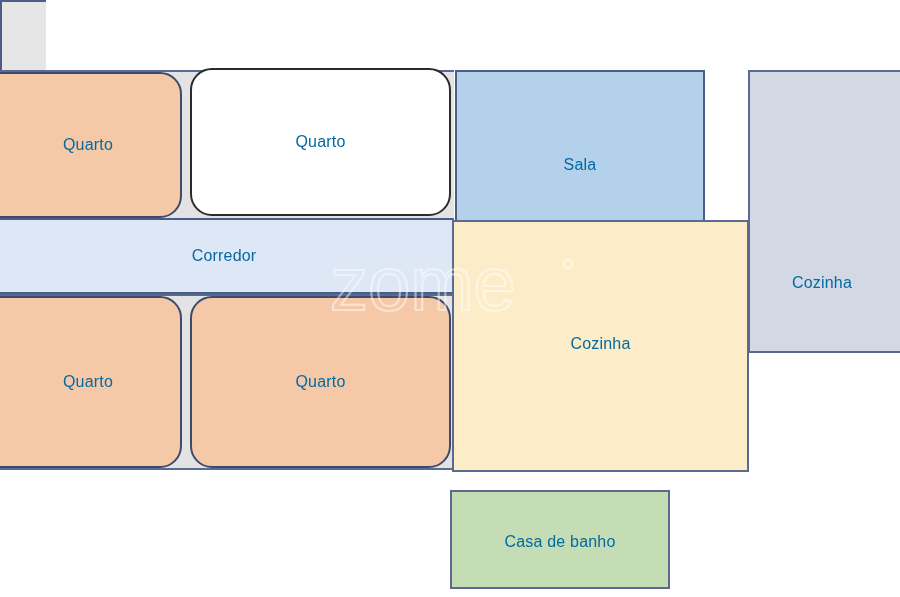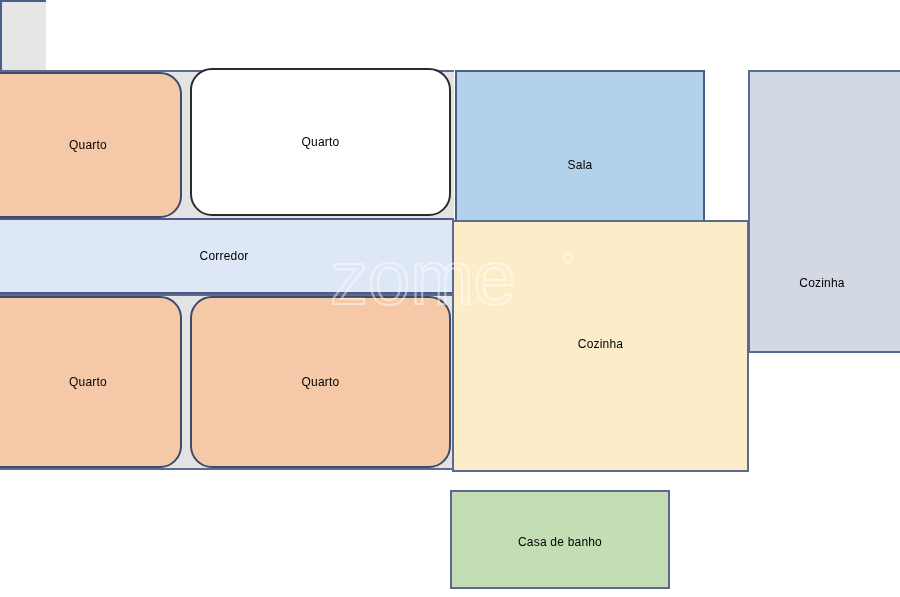--- a/index.html
+++ b/index.html
@@ -18,22 +18,22 @@
 
   
   .room {
     position: absolute;
     box-sizing: border-box;
     display: flex;
     align-items: center;
     justify-content: center;
   }
   .room .label {
-    font-size: 12px;
-    color: #000000;
+    font-size: 16px;
+    color: #0369a1;
     letter-spacing: 0.2px;
     white-space: nowrap;
     text-align: center;
     pointer-events: none;
   }
 
   
   .plate {
     position: absolute;
     box-sizing: border-box;
@@ -91,21 +91,21 @@
   
   .banho {
     background: #c4ddb5;
     border: 2px solid #5b6a93;
   }
 
   
   .watermark {
     position: absolute;
     left: 330px;
-    top: 238px;
+    top: 244px;
     width: 250px;
     height: 86px;
     pointer-events: none;
     opacity: 0.5;
     text-align: right;
   }
   .watermark svg { display: block; width: 100%; height: 100%; }
 </style>
 </head>
 <body>

